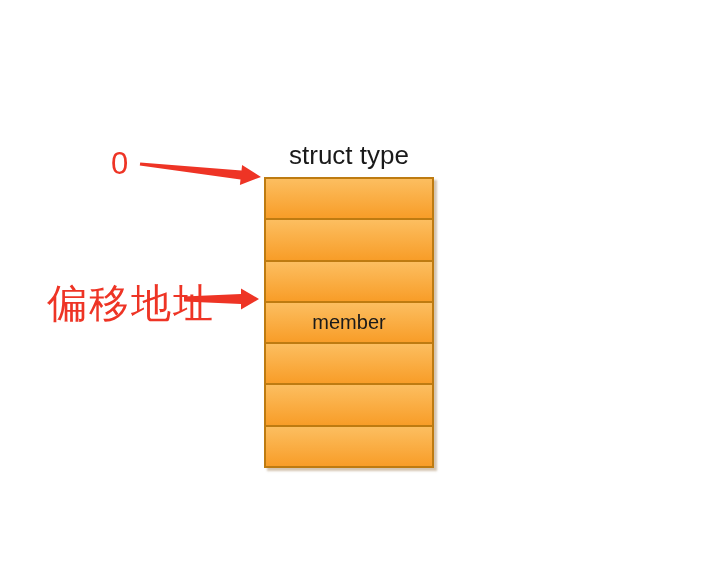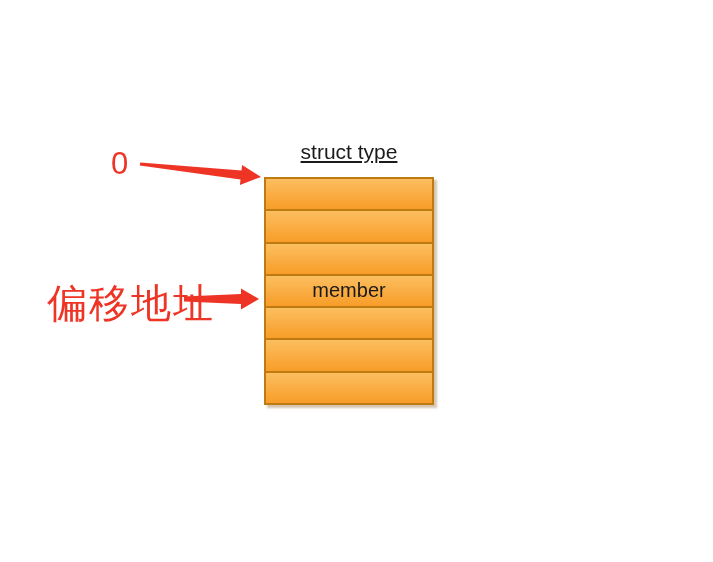--- a/index.html
+++ b/index.html
@@ -10,31 +10,30 @@
     background: #ffffff;
     overflow: hidden;
     font-family: "Liberation Sans", sans-serif;
   }
   .struct-title {
     position: absolute;
     left: 264px;
     top: 140px;
     width: 170px;
     text-align: center;
-    font-size: 21px;
+    font-size: 26px;
     color: var(--text-black, #1a1a1a);
     letter-spacing: 0px;
-    text-decoration: underline;
   }
   .stack {
     position: absolute;
     left: 264px;
     top: 177px;
     width: 170px;
-    height: 228px;
+    height: 291px;
     display: flex;
     flex-direction: column;
     border: 2px solid var(--cell-border, #be7b11);
     box-sizing: border-box;
     box-shadow: 3px 3px 2px rgba(170, 140, 100, 0.5);
     background: var(--cell-gradient-bottom, #f89d28);
   }
   .cell {
     flex: 1 1 0;
     border-bottom: 2px solid var(--cell-border, #be7b11);

